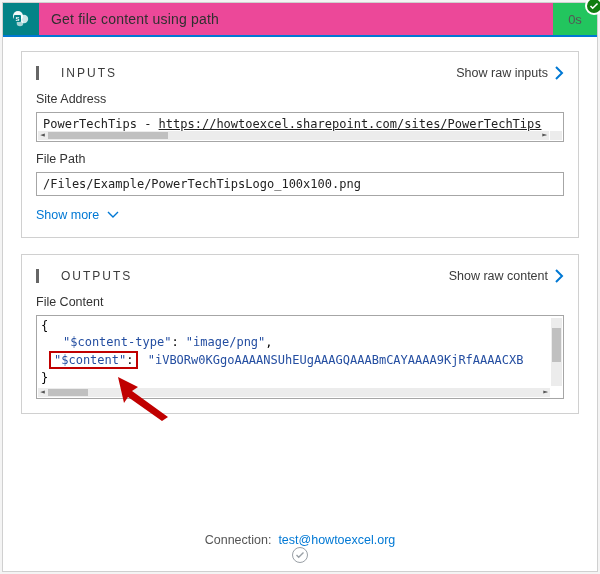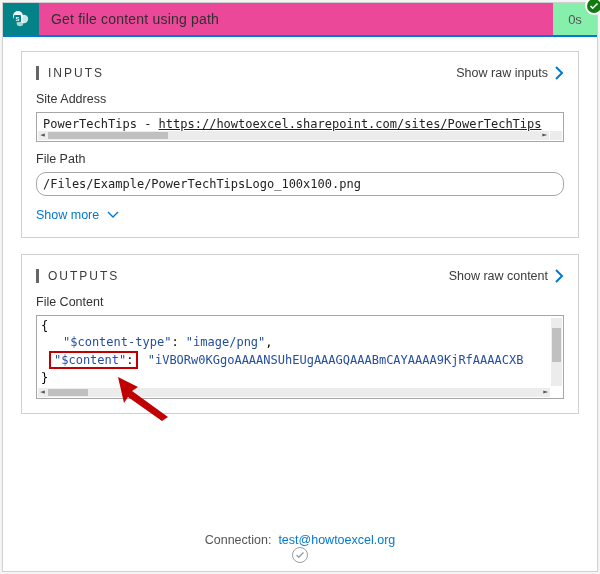--- a/index.html
+++ b/index.html
@@ -42,21 +42,21 @@
     background: #ec4899;
     display: flex;
     align-items: center;
     padding-left: 12px;
     color: #303030;
     font-size: 14px;
     letter-spacing: .2px;
   }
   .header .duration {
     width: 44px;
-    background: #86efac;
+    background: #22c55e;
     display: flex;
     align-items: center;
     justify-content: center;
     color: #555;
     font-size: 13px;
   }
   .badge {
     position: absolute;
     top: -6px;
     right: -6px;
@@ -81,21 +81,21 @@
     display: flex;
     align-items: center;
     justify-content: space-between;
     margin-bottom: 12px;
   }
   .section-title {
     font-size: 12px;
     letter-spacing: 2px;
     color: #3b3b3b;
     border-left: 3px solid #666;
-    padding-left: 9px;
+    padding-left: 22px;
   }
   .raw-link {
     font-size: 12.5px;
     color: #3a3a3a;
     display: flex;
     align-items: center;
     cursor: pointer;
   }
   .raw-link .chev {
     color: #0078d4;
@@ -270,21 +270,21 @@
         <span>PowerTechTips - </span><span class="underline">https://howtoexcel.sharepoint.com/sites/PowerTechTips</span>
         <div class="hscroll w1">
             <span class="larrow">◄</span>
             <div class="thumb"></div>
             <span class="rarrow">►</span>
           </div>
         <div class="vknob"></div>
       </div>
 
       <div class="field-label">File Path</div>
-      <div class="value-box" style="padding-bottom:4px;border-radius:10px;">
+      <div class="value-box" style="padding-bottom:4px;">
         <span>/Files/Example/PowerTechTipsLogo_100x100.png</span>
       </div>
 
       <div class="show-more">
         <span>Show more</span>
         <span class="chev">
           <svg width="12" height="8" viewBox="0 0 12 8">
               <path d="M1 1l5 5 5-5" stroke="#0078d4" stroke-width="1.4" fill="none"></path>
             </svg>
         </span>

